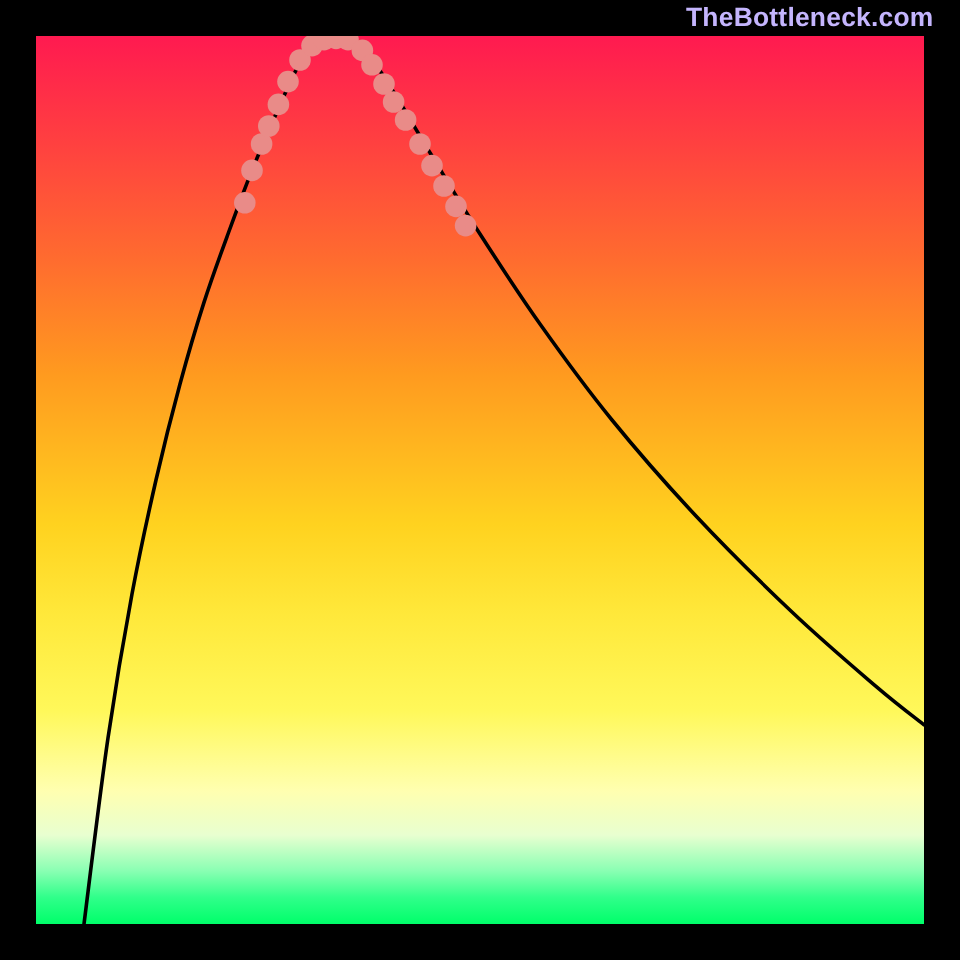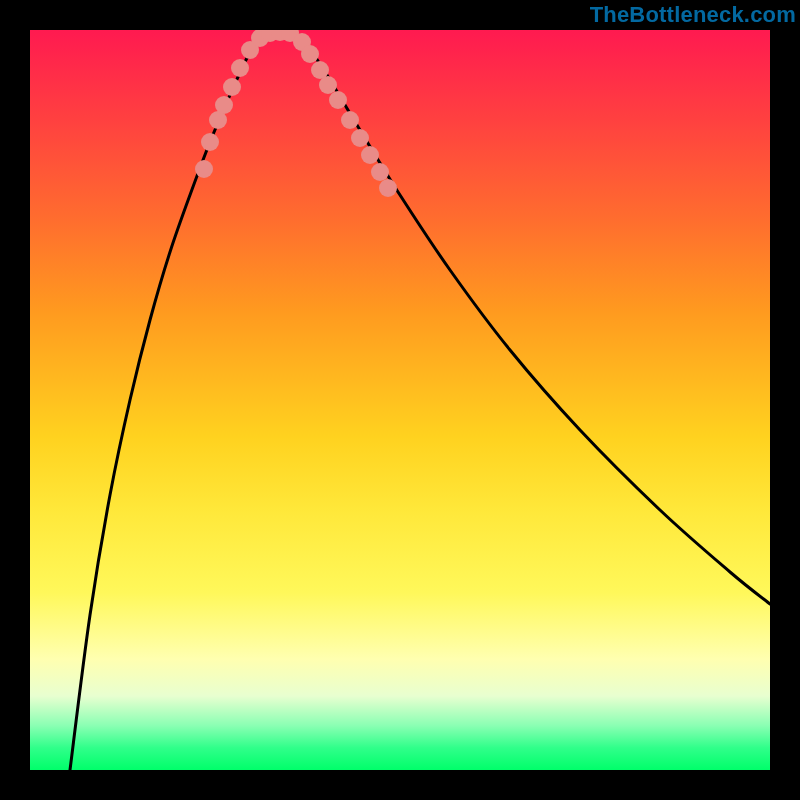--- a/index.html
+++ b/index.html
@@ -39,25 +39,25 @@
       #00ff6a 100%);
   }
   .plot svg {
     position: absolute;
     left: 0;
     top: 0;
   }
   .watermark {
     position: absolute;
     top: 2px;
-    right: 4px;
+    right: 22px;
     font-family: Arial, Helvetica, sans-serif;
     font-size: 22px;
     font-weight: 600;
-    color: #0369a1;
+    color: #c4b5fd;
     letter-spacing: 0.2px;
   }
 </style>
 </head>
 <body>
 
 <div class="frame">
   <div class="watermark">TheBottleneck.com</div>
   <div class="plot">
     <svg id="chart-svg" width="740" height="740" viewBox="0 0 740 740">

